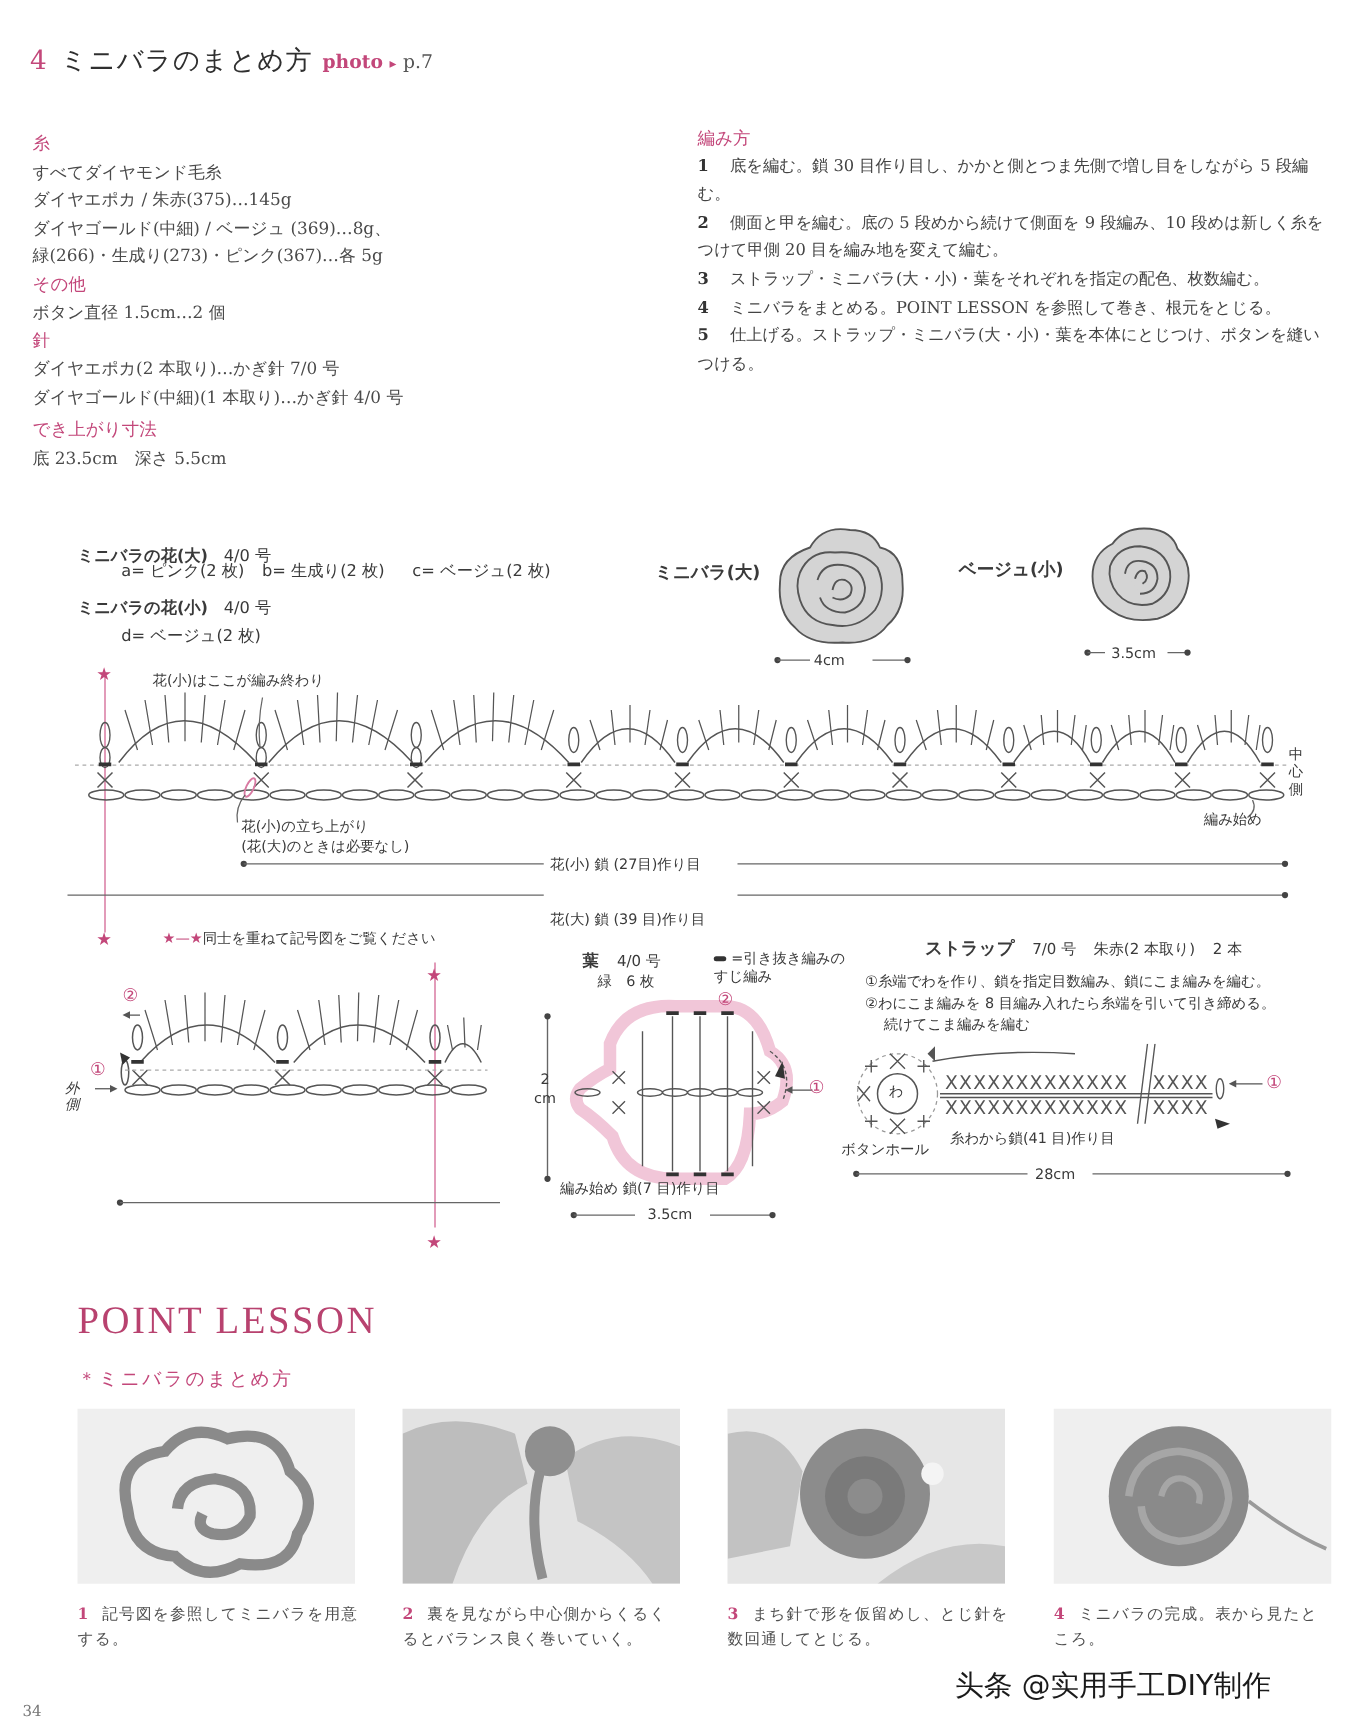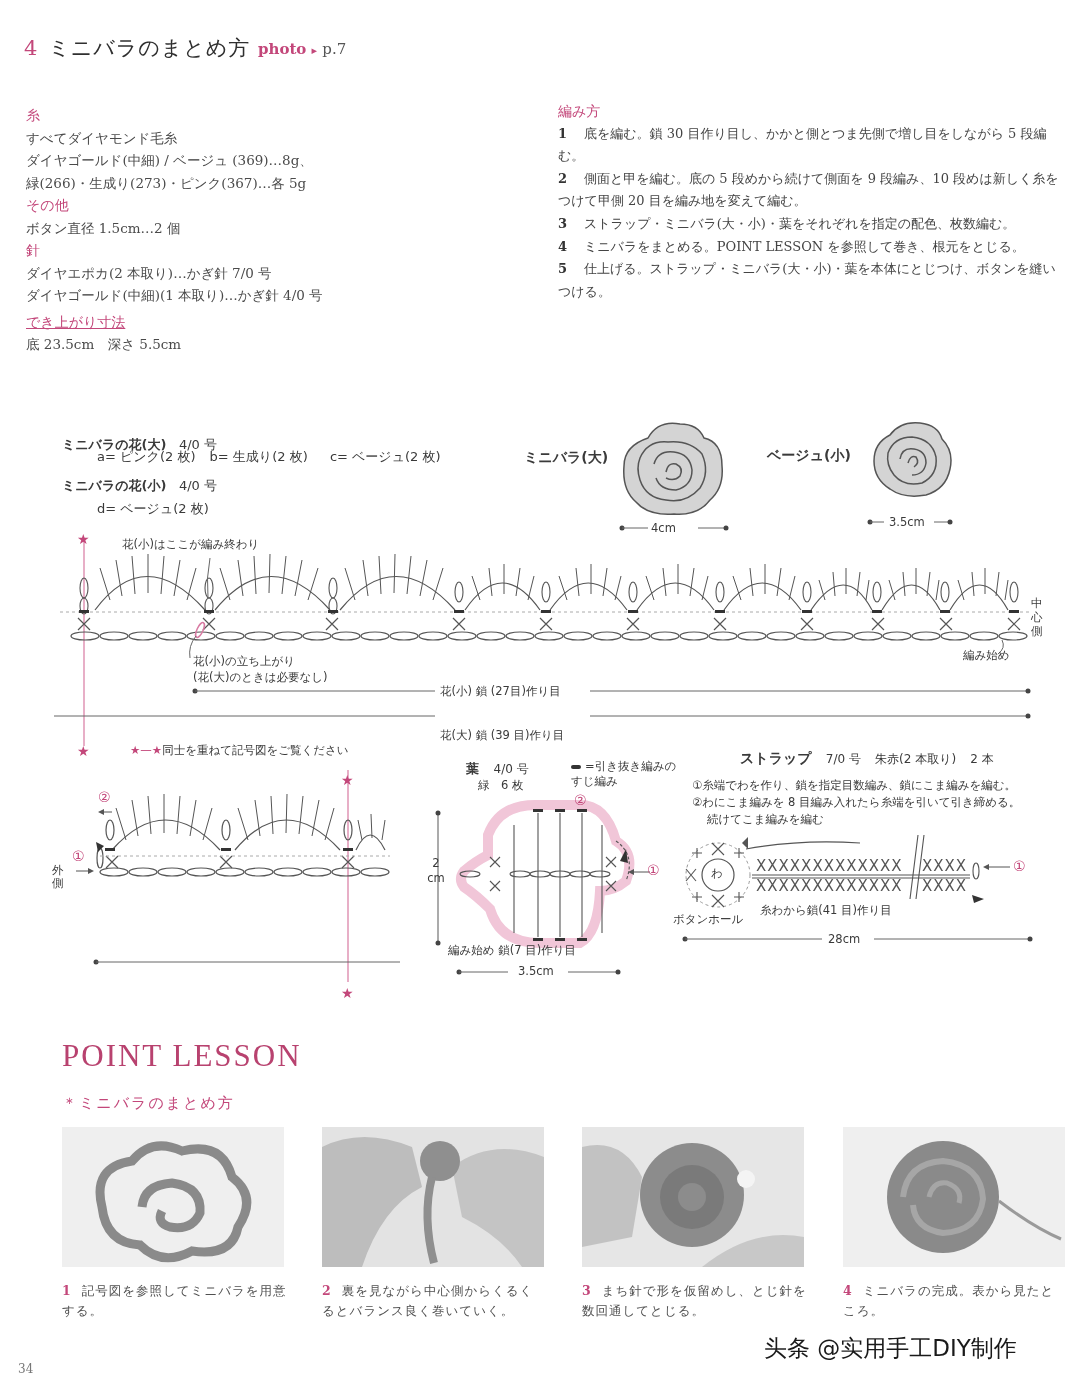--- a/index.html
+++ b/index.html
@@ -49,28 +49,29 @@
 </div>
 <div class="abs photo-ref">
   <span>photo</span>
   <span style="font-size:11px;">▸</span>
   <span class="pg">p.7</span>
 </div>
 
 <div class="abs materials">
   <div class="head">糸</div>
   <div class="line">すべてダイヤモンド毛糸</div>
+  <div class="line">ダイヤエポカ / 朱赤(375)…145g</div>
   <div class="line">ダイヤゴールド(中細) / ベージュ (369)…8g、</div>
   <div class="line">緑(266)・生成り(273)・ピンク(367)…各 5g</div>
   <div class="head">その他</div>
   <div class="line">ボタン直径 1.5cm…2 個</div>
   <div class="head">針</div>
   <div class="line">ダイヤエポカ(2 本取り)…かぎ針 7/0 号</div>
   <div class="line">ダイヤゴールド(中細)(1 本取り)…かぎ針 4/0 号</div>
-  <div class="head" style="margin-top:4px;text-decoration:underline;">でき上がり寸法</div>
+  <div class="head" style="margin-top:4px;">でき上がり寸法</div>
   <div class="line">底 23.5cm　深さ 5.5cm</div>
 </div>
 
 <div class="abs howto">
   <div class="head">編み方</div>
   <div class="step"><span class="n">1</span><span>底を編む。鎖 30 目作り目し、かかと側とつま先側で増し目をしながら 5 段編む。</span></div>
   <div class="step"><span class="n">2</span><span>側面と甲を編む。底の 5 段めから続けて側面を 9 段編み、10 段めは新しく糸をつけて甲側 20 目を編み地を変えて編む。</span></div>
   <div class="step"><span class="n">3</span><span>ストラップ・ミニバラ(大・小)・葉をそれぞれを指定の配色、枚数編む。</span></div>
   <div class="step"><span class="n">4</span><span>ミニバラをまとめる。POINT LESSON を参照して巻き、根元をとじる。</span></div>
   <div class="step"><span class="n">5</span><span>仕上げる。ストラップ・ミニバラ(大・小)・葉を本体にとじつけ、ボタンを縫いつける。</span></div>
@@ -309,21 +310,21 @@
   <path d="M56 82 L64 86 L58 92 Z" fill="#333"></path>
   <line x1="60" y1="52" x2="72" y2="52" stroke="#555"></line>
     <path d="M58 52 L64 49 L64 55 Z" fill="#555"></path>
   <line x1="36" y1="111" x2="50" y2="111" stroke="#555"></line>
     <path d="M54 111 L48 108 L48 114 Z" fill="#555"></path>
   <circle cx="56" cy="202" r="2.5" fill="#444"></circle>
     <line x1="56" y1="202" x2="360" y2="202" stroke="#666"></line>
 </svg>
 <div class="abs dsmall" style="left:98px;top:789px;color:#c3477a;font-size:14px;">②</div>
 <div class="abs dsmall" style="left:72px;top:848px;color:#c3477a;font-size:14px;">①</div>
-<div class="abs dsmall" style="left:52px;top:864px;width:14px;line-height:13px;white-space:normal;">外側</div>
+<div class="abs dsmall" style="left:52px;top:864px;width:14px;line-height:13px;white-space:normal;font-style:italic;">外側</div>
 
 <div class="abs dlabel bold" style="left:466px;top:760px;">
   <span>葉</span>
   <span style="font-weight:normal;margin-left:10px;font-size:12px;">4/0 号</span>
 </div>
 <div class="abs dsmall" style="left:478px;top:778px;">緑　6 枚</div>
 <div class="abs dsmall" style="left:571px;top:759px;width:120px;white-space:normal;line-height:15px;">
   <span style="display:inline-block;width:10px;height:4px;background:#333;border-radius:2px;vertical-align:middle;margin-right:4px;"></span><span>=引き抜き編みの すじ編み</span>
 </div>
 <svg class="abs" style="left:430px;top:795px;" width="240" height="170" viewBox="0 0 240 170">

